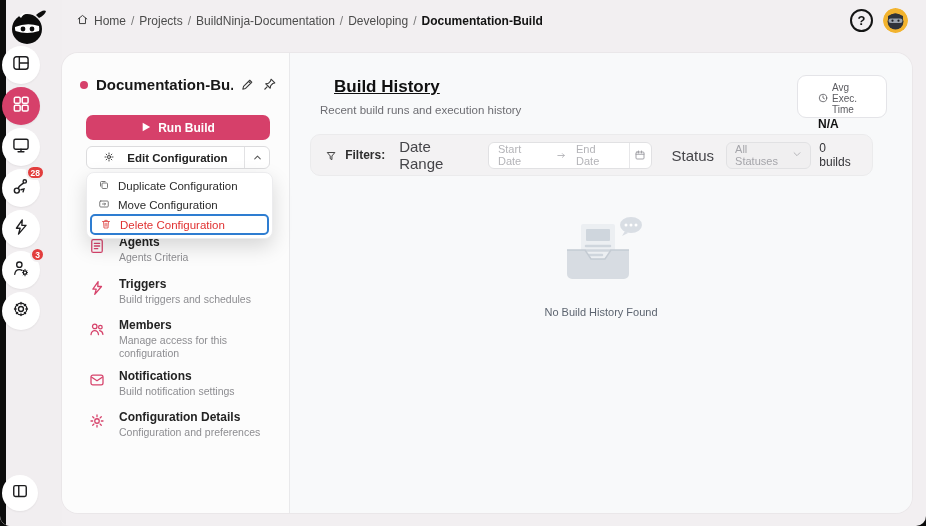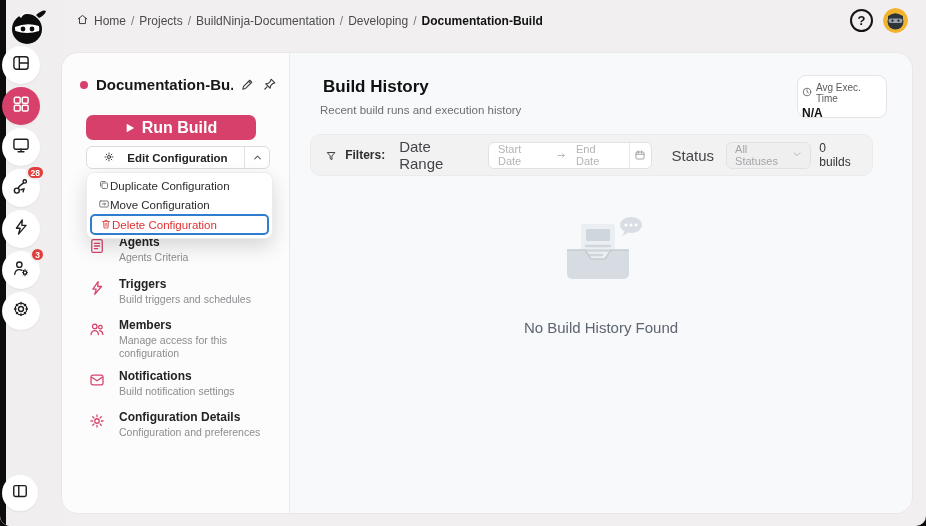--- a/index.html
+++ b/index.html
@@ -44,57 +44,57 @@
                   border-right:1px solid #e9e9eb; }
   .main-panel { position:relative; flex:1; height:100%; background:#f8f9fa; }
 
   
   .title-row { position:absolute; left:18px; right:12px; top:23px; display:flex; align-items:center; }
   .status-dot { width:8px; height:8px; border-radius:50%; background:#d6406a; flex:0 0 auto; }
   .cfg-title { margin-left:8px; font-size:15px; font-weight:700; color:#171717; white-space:nowrap;
                overflow:hidden; flex:1; }
   .title-icon { width:15px; height:15px; color:#3a3a3a; margin-left:7px; flex:0 0 auto; }
 
-  .run-btn { position:absolute; left:24px; top:62px; width:170px; height:25px;
+  .run-btn { position:absolute; left:24px; top:62px; width:184px; height:25px;
              background:#d6406a; border:none; border-radius:7px; color:#fff;
-             font-size:16px; font-weight:700; display:flex; align-items:center;
+             font-size:12px; font-weight:700; display:flex; align-items:center;
              justify-content:center; gap:7px; font-family:inherit; }
   .run-btn svg { width:10px; height:10px; }
 
   .edit-btn { position:absolute; left:24px; top:93px; width:184px; height:23px;
               background:#fff; border:1px solid #dcdcde; border-radius:6px;
               display:flex; align-items:stretch; font-family:inherit; }
   .edit-main { flex:1; display:flex; align-items:center; justify-content:center; gap:12px;
                font-size:11.5px; font-weight:600; color:#222; }
   .edit-main svg { width:12px; height:12px; color:#333; }
   .edit-caret { width:25px; border-left:1px solid #e2e2e4; display:flex; align-items:center;
                 justify-content:center; color:#555; }
   .edit-caret svg { width:11px; height:11px; }
 
   .dropdown { position:absolute; left:24px; top:119px; width:187px; z-index:10;
               background:#fff; border:1px solid #ececee; border-radius:8px; padding:3px;
               box-shadow:0 8px 20px rgba(0,0,0,.15); }
-  .dd-item { height:19px; display:flex; align-items:center; padding:0 8px;
+  .dd-item { height:19px; display:flex; align-items:center; gap:8px; padding:0 8px;
              font-size:11.5px; color:#2b2b2b; border-radius:5px; }
   .dd-item svg { width:12px; height:12px; color:#6b6b6b; flex:0 0 auto; }
   .dd-item.danger { color:#e03131; border:2px solid #2e7dd1; height:21px; }
   .dd-item.danger svg { color:#e05252; }
 
   .nav-item { position:absolute; left:26px; right:8px; display:flex; gap:13px; }
   .nav-ico { width:18px; height:18px; color:#d6436b; flex:0 0 auto; margin-top:2px; }
   .nav-ico svg { width:18px; height:18px; }
   .nav-title { font-size:12px; font-weight:700; color:#232323; }
   .nav-sub { font-size:10.5px; color:#8d8d91; margin-top:2px; line-height:12.5px; max-width:145px; }
 
   
-  .mp-title { position:absolute; left:33px; top:24px; font-size:17px; font-weight:700; color:#101010; }
+  .mp-title { position:absolute; left:44px; top:24px; font-size:17px; font-weight:700; color:#101010;text-decoration:underline; }
   .mp-sub { position:absolute; left:30px; top:51px; font-size:11.5px; color:#6d6d72; }
 
   .avg-card { position:absolute; left:507px; top:22px; width:90px; height:43px;
-              background:#fff; border:1px solid #e4e4e8; border-radius:9px; padding:6px 4px; }
+              background:#fff; border:1px solid #e4e4e8; border-radius:9px; padding:6px 20px; }
   .avg-row { display:flex; align-items:center; gap:4px; font-size:10px; color:#5b5b60; }
   .avg-row svg { width:10px; height:10px; }
   .avg-val { font-size:12px; font-weight:700; color:#111; margin-top:2px; }
 
   .filters { position:absolute; left:20px; top:81px; width:563px; height:42px;
              background:#f3f2f3; border:1px solid #ebebec; border-radius:10px;
              display:flex; align-items:center; padding:0 14px; gap:8px; }
   .filters .f-ico { width:13px; height:13px; color:#333; }
   .f-label { font-size:12px; font-weight:700; color:#2e2e2e; }
   .f-sub { font-size:15px; color:#454549; margin-left:6px; }
@@ -107,21 +107,21 @@
             border-left:1px solid #e7e7e9; color:#9b9ba0; }
   .dr-cal svg { width:12px; height:12px; }
   .status-select { display:flex; align-items:center; justify-content:space-between; height:27px;
                    width:90px; background:#f0eff0; border:1px solid #e1e1e3; border-radius:6px;
                    padding:0 8px; font-size:11px; color:#a5a5aa; margin-left:4px; }
   .status-select svg { width:10px; height:10px; color:#b6b6ba; }
   .builds-count { margin-left:auto; font-size:12px; color:#343438; }
 
   .empty { position:absolute; left:0; right:0; top:163px; display:flex; flex-direction:column;
            align-items:center; }
-  .empty-text { margin-top:25px; font-size:15px; color:#5d6570; }
+  .empty-text { margin-top:12px; font-size:11px; color:#5d6570; }
 </style>
 </head>
 <body>
 
 <div class="app">
 
   <nav class="rail">
     <div class="rail-edge"></div>
 
     <div class="logo">

